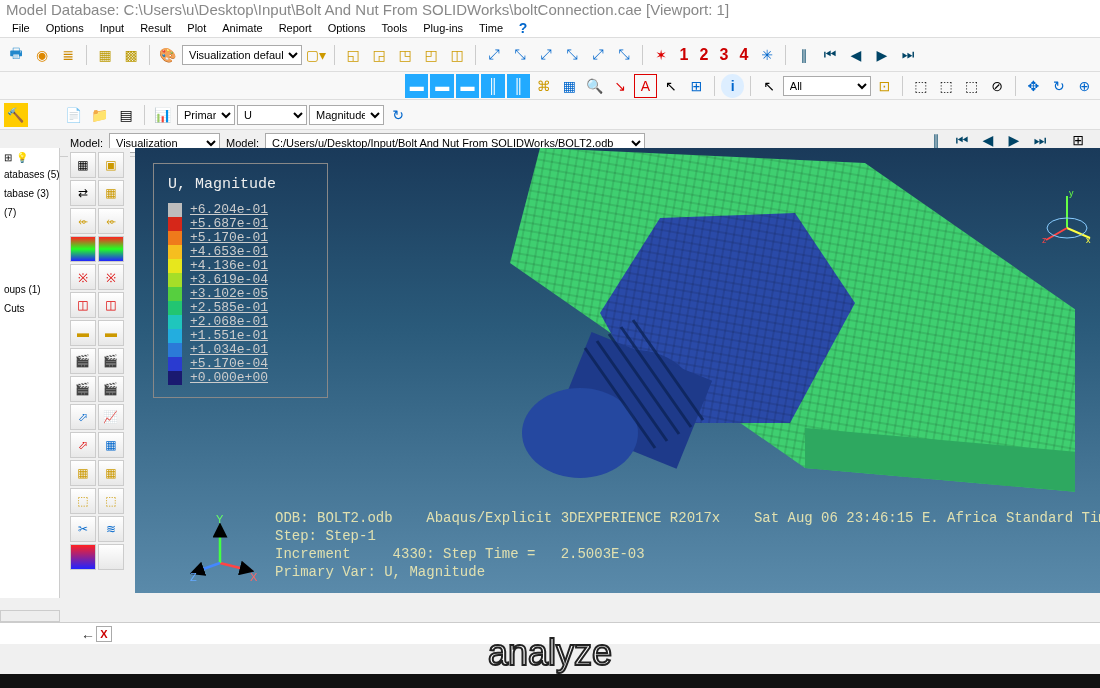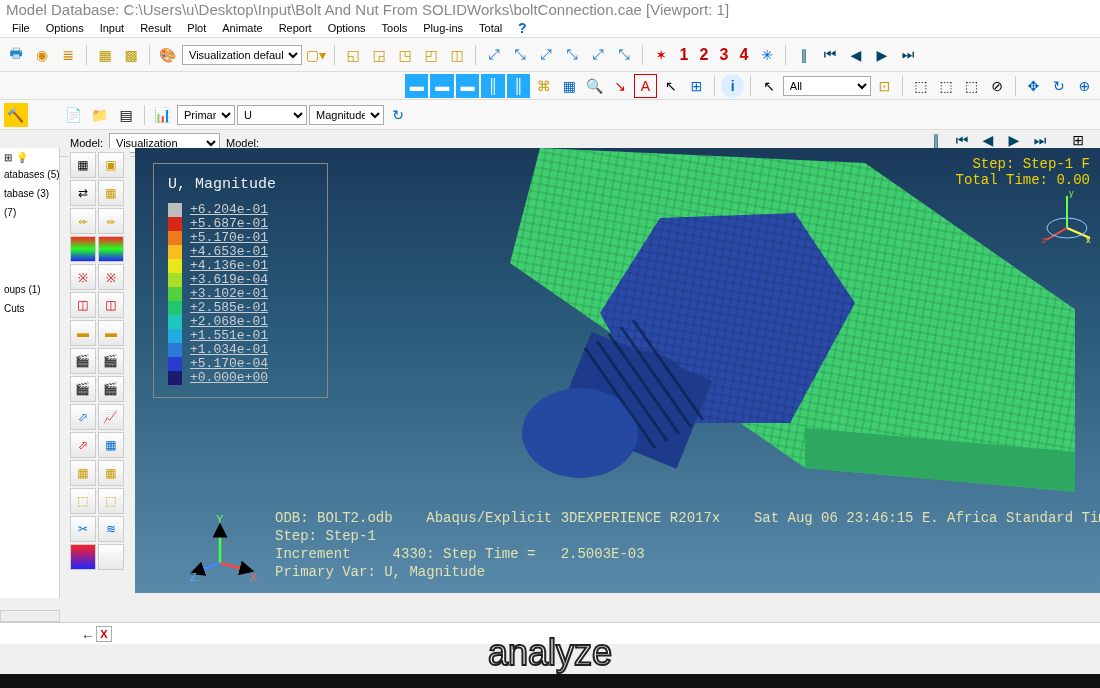--- a/index.html
+++ b/index.html
@@ -246,21 +246,21 @@
   <span class="menu-item">File</span>
   <span class="menu-item">Options</span>
   <span class="menu-item">Input</span>
   <span class="menu-item">Result</span>
   <span class="menu-item">Plot</span>
   <span class="menu-item">Animate</span>
   <span class="menu-item">Report</span>
   <span class="menu-item">Options</span>
   <span class="menu-item">Tools</span>
   <span class="menu-item">Plug-ins</span>
-  <span class="menu-item">Total</span>
+  <span class="menu-item">Time</span>
   <span class="tbtn" style="color:#06c;font-weight:bold">?</span>
 </div>
 
 <div class="toolbar" style="height:34px">
   <span class="tbtn" style="color:#28c">🖶</span>
   <span class="tbtn" style="color:#d80">◉</span>
   <span class="tbtn" style="color:#c80">≣</span>
   <span class="sep"></span>
   <span class="tbtn" style="color:#b90">▦</span>
   <span class="tbtn" style="color:#b90">▩</span>
@@ -351,20 +351,23 @@
   </select>
   <span class="tbtn" style="color:#06c">↻</span>
 </div>
 
 <div class="context-bar">
   <span>Model:</span>
   <select class="combo" style="width:111px">
     <option>Visualization</option>
   </select>
   <span>Model:</span>
+  <select class="combo" style="width:380px">
+    <option>C:/Users/u/Desktop/Input/Bolt And Nut From SOLIDWorks/BOLT2.odb</option>
+  </select>
 </div>
 
 <div class="anim-ctrl play-ctrl">
   <span class="tbtn" style="color:#046">∥</span>
   <span class="tbtn" style="color:#046">⏮</span>
   <span class="tbtn" style="color:#046">◀</span>
   <span class="tbtn" style="color:#046">▶</span>
   <span class="tbtn" style="color:#046">⏭</span>
   <span style="width:10px"></span>
   <span class="tbtn">⊞</span>
@@ -468,21 +471,21 @@
           <div class="color-sw" style="background: rgb(42, 59, 208);"></div>
           <div class="color-sw" style="background: rgb(26, 26, 112);"></div>
         </div>
       <div class="legend-vals" id="legend-vals">
           <span>+6.204e-01</span>
           <span>+5.687e-01</span>
           <span>+5.170e-01</span>
           <span>+4.653e-01</span>
           <span>+4.136e-01</span>
           <span>+3.619e-04</span>
-          <span>+3.102e-01</span>
+          <span>+3.102e-05</span>
           <span>+2.585e-01</span>
           <span>+2.068e-01</span>
           <span>+1.551e-01</span>
           <span>+1.034e-01</span>
           <span>+5.170e-04</span>
           <span>+0.000e+00</span>
         </div>
     </div>
   </div>
 
@@ -506,24 +509,20 @@
 
     <g stroke="#0a2050" stroke-width="3" opacity="0.7">
       <line x1="250" y1="200" x2="320" y2="300"></line>
       <line x1="262" y1="193" x2="332" y2="293"></line>
       <line x1="274" y1="186" x2="344" y2="286"></line>
       <line x1="286" y1="179" x2="356" y2="279"></line>
       <line x1="298" y1="172" x2="368" y2="272"></line>
     </g>
   </svg>
 
-  <div class="overlay-top">
-    <div>Step: Step-1   F</div>
-    <div>Total Time: 0.00</div>
-  </div>
 
   <svg class="triad" viewBox="0 0 50 60">
     <line x1="25" y1="40" x2="25" y2="8" stroke="#6f4" stroke-width="2"></line>
     <line x1="25" y1="40" x2="48" y2="50" stroke="#ff4" stroke-width="2"></line>
     <line x1="25" y1="40" x2="4" y2="52" stroke="#f44" stroke-width="2"></line>
     <ellipse cx="25" cy="40" rx="20" ry="10" fill="none" stroke="#8cf" stroke-width="1"></ellipse>
     <text x="27" y="8" fill="#6f4" font-size="9">y</text>
     <text x="44" y="55" fill="#ff4" font-size="9">x</text>
     <text x="0" y="55" fill="#f44" font-size="9">z</text>
   </svg>

